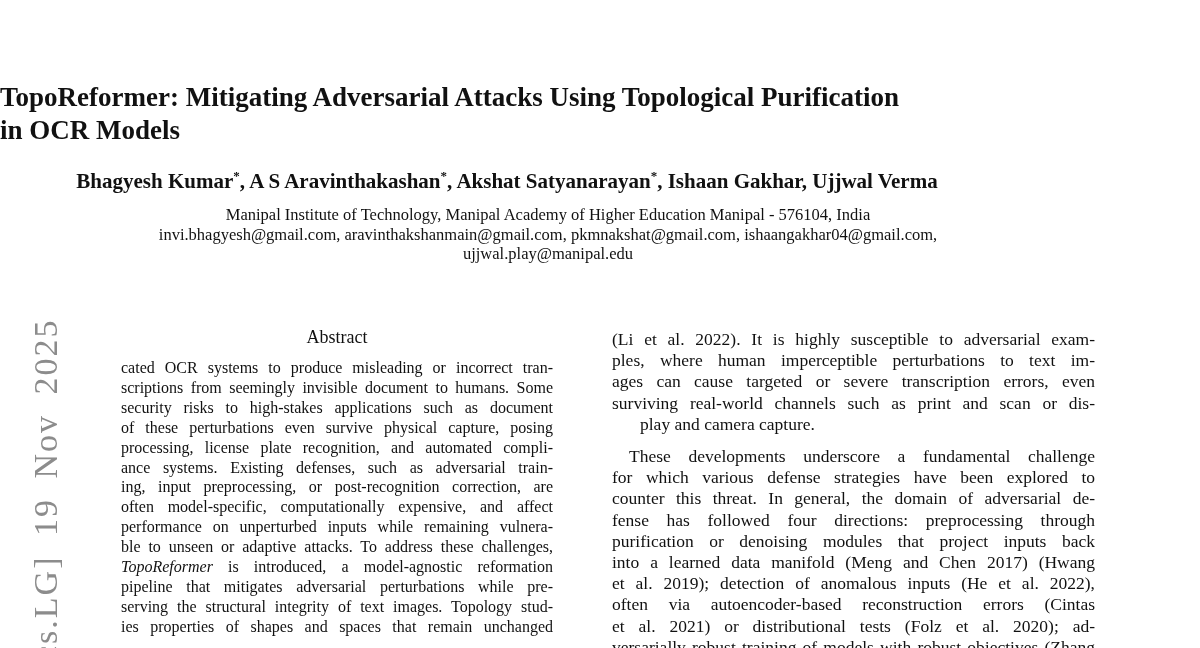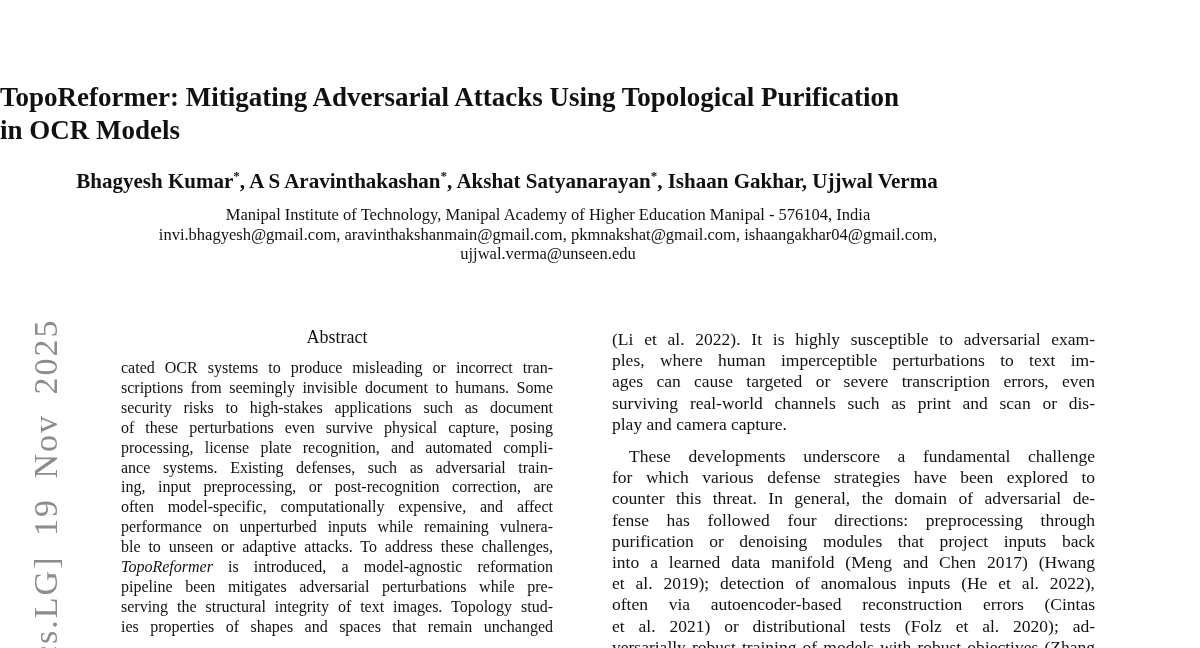--- a/index.html
+++ b/index.html
@@ -50,56 +50,56 @@
     position: absolute; left: 612px; top: 329px; width: 483px;
     font-size: 17.5px; line-height: 21.2px;
   }
   .para2 { margin-top: 11px; }
   .jline {
     text-align: justify;
     text-align-last: justify;
     white-space: normal;
     hyphens: none;
   }
-  .jline.nojust { text-align-last: left; }
+  .jline.nojust { text-align-last: left; margin-left: 28px; }
   .jline.indent { text-indent: 17px; }
 </style>
 </head>
 <body>
 
 <div class="watermark">cs.LG]  19 Nov 2025</div>
 
 <div class="title-block">
   <div>TopoReformer: Mitigating Adversarial Attacks Using Topological Purification</div>
   <div>in OCR Models</div>
 </div>
 
 <div class="authors"><span>Bhagyesh Kumar</span><sup>*</sup>, <span>A S Aravinthakashan</span><sup>*</sup>, <span>Akshat Satyanarayan</span><sup>*</sup>, <span>Ishaan Gakhar</span>, <span>Ujjwal Verma</span></div>
 
 <div class="affil-block">
   <div>Manipal Institute of Technology, Manipal Academy of Higher Education Manipal - 576104, India</div>
   <div>invi.bhagyesh@gmail.com, aravinthakshanmain@gmail.com, pkmnakshat@gmail.com, ishaangakhar04@gmail.com,</div>
-  <div>ujjwal.verma@unseen.edu</div>
+  <div>ujjwal.play@manipal.edu</div>
 </div>
 
 <div class="abstract-heading">Abstract</div>
 
 <div class="abstract-body">
     <div class="jline">cated OCR systems to produce misleading or incorrect tran-</div>
     <div class="jline">scriptions from seemingly invisible document to humans. Some</div>
     <div class="jline">security risks to high-stakes applications such as document</div>
     <div class="jline">of these perturbations even survive physical capture, posing</div>
     <div class="jline">processing, license plate recognition, and automated compli-</div>
     <div class="jline">ance systems. Existing defenses, such as adversarial train-</div>
     <div class="jline">ing, input preprocessing, or post-recognition correction, are</div>
     <div class="jline">often model-specific, computationally expensive, and affect</div>
     <div class="jline">performance on unperturbed inputs while remaining vulnera-</div>
     <div class="jline">ble to unseen or adaptive attacks. To address these challenges,</div>
     <div class="jline"><i>TopoReformer</i> is introduced, a model-agnostic reformation</div>
-    <div class="jline">pipeline been mitigates adversarial perturbations while pre-</div>
+    <div class="jline">pipeline that mitigates adversarial perturbations while pre-</div>
     <div class="jline">serving the structural integrity of text images. Topology stud-</div>
     <div class="jline">ies properties of shapes and spaces that remain unchanged</div>
   </div>
 
 <div class="right-col">
   <div>
       <div class="jline">(Li et al. 2022). It is highly susceptible to adversarial exam-</div>
       <div class="jline">ples, where human imperceptible perturbations to text im-</div>
       <div class="jline">ages can cause targeted or severe transcription errors, even</div>
       <div class="jline">surviving real-world channels such as print and scan or dis-</div>

